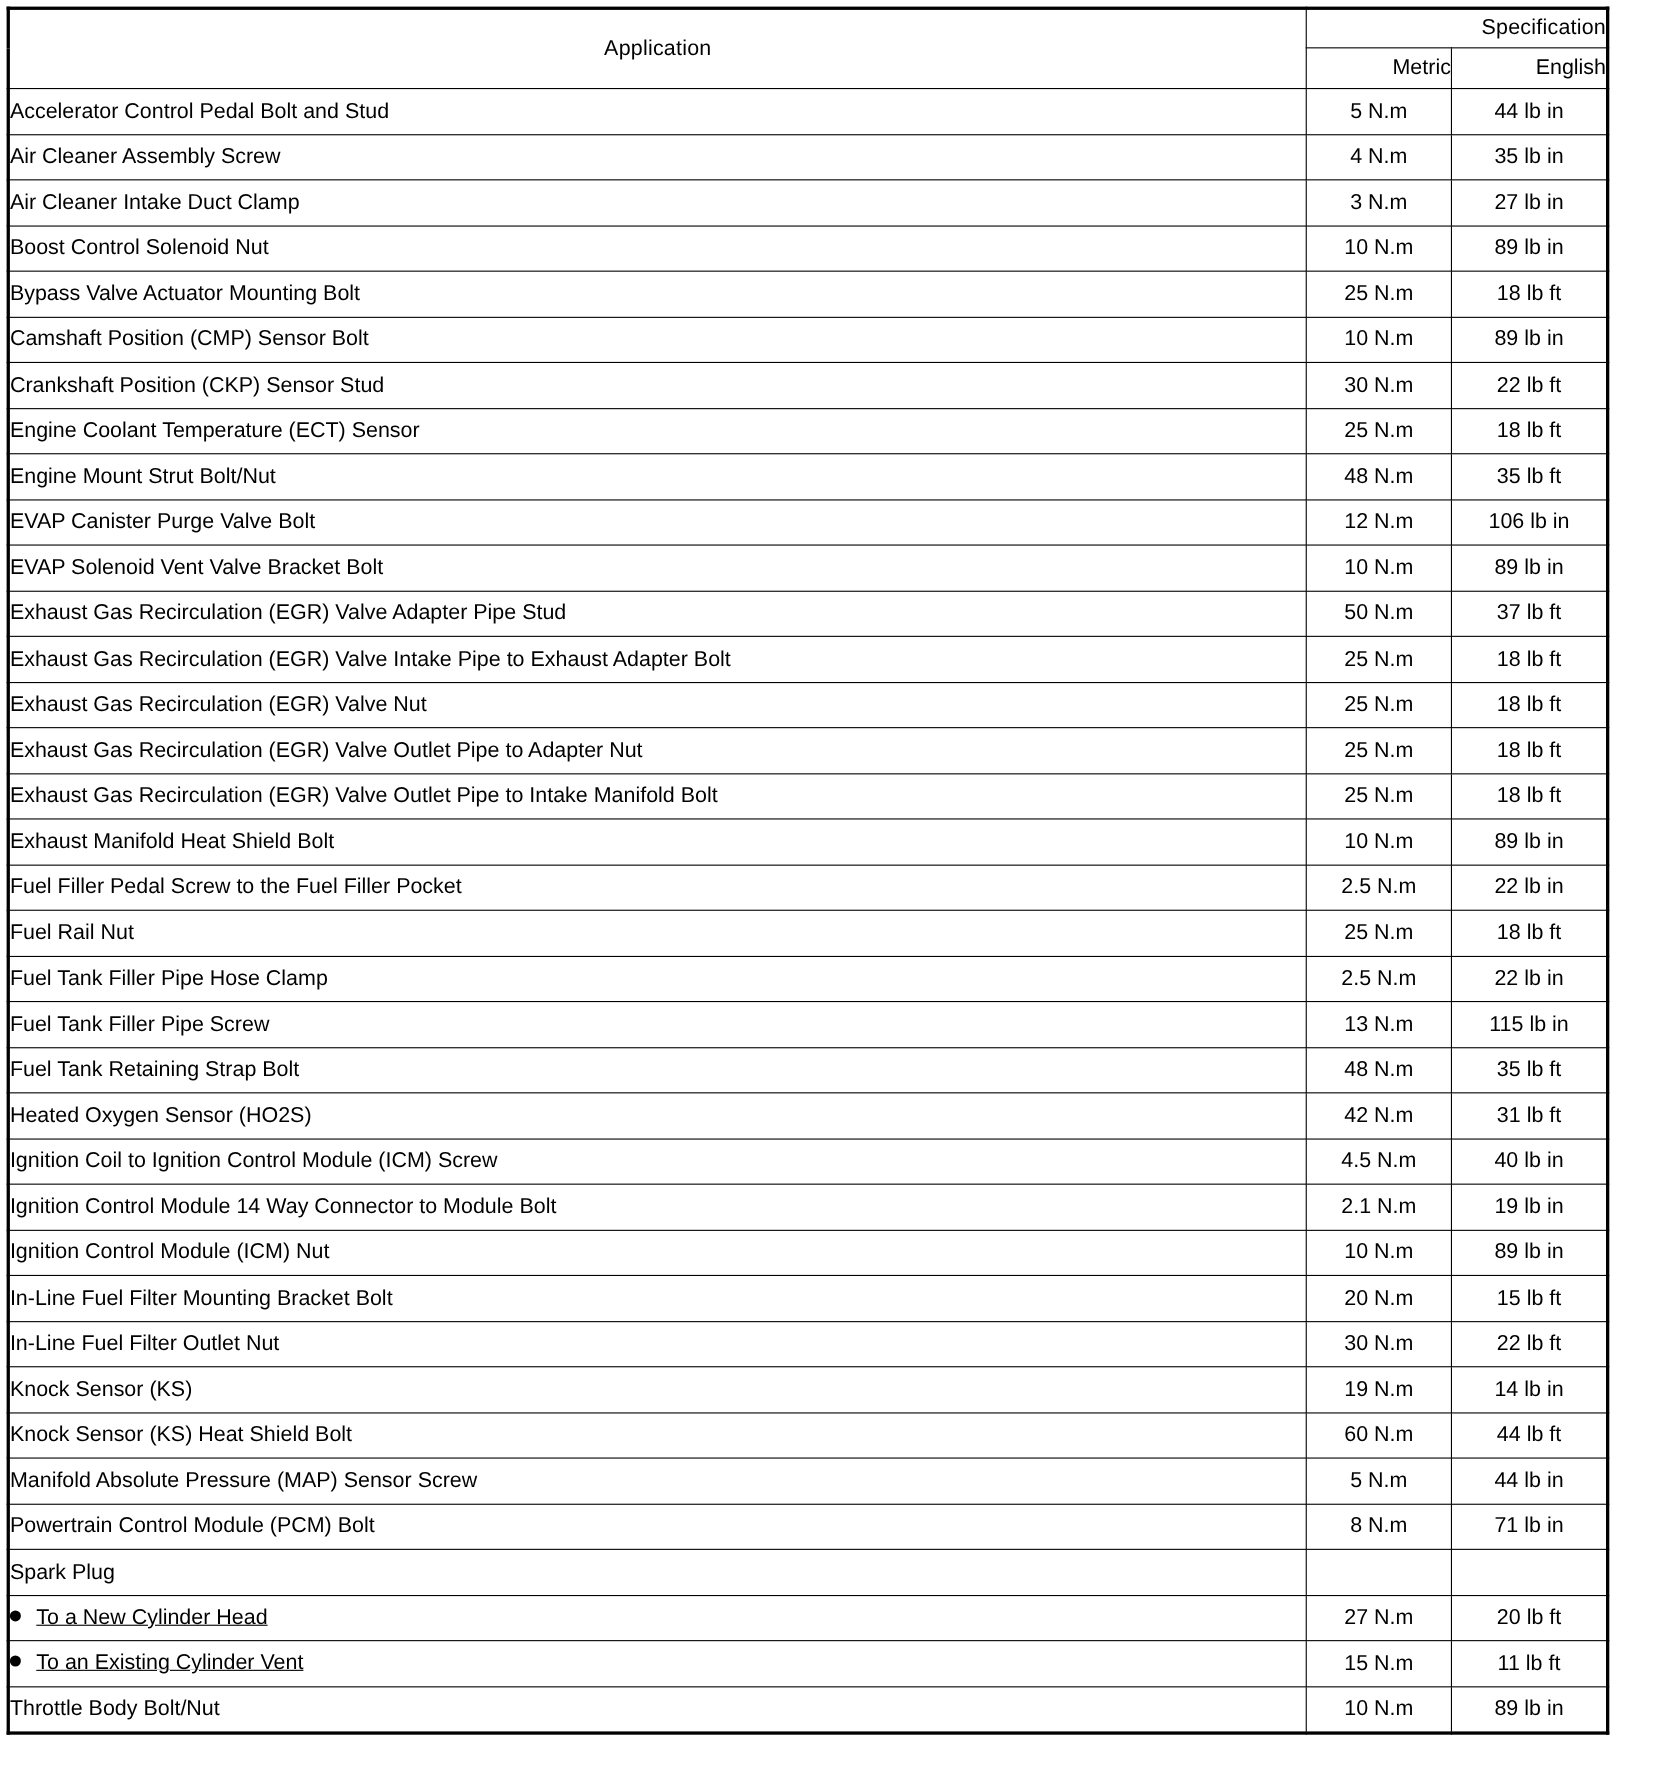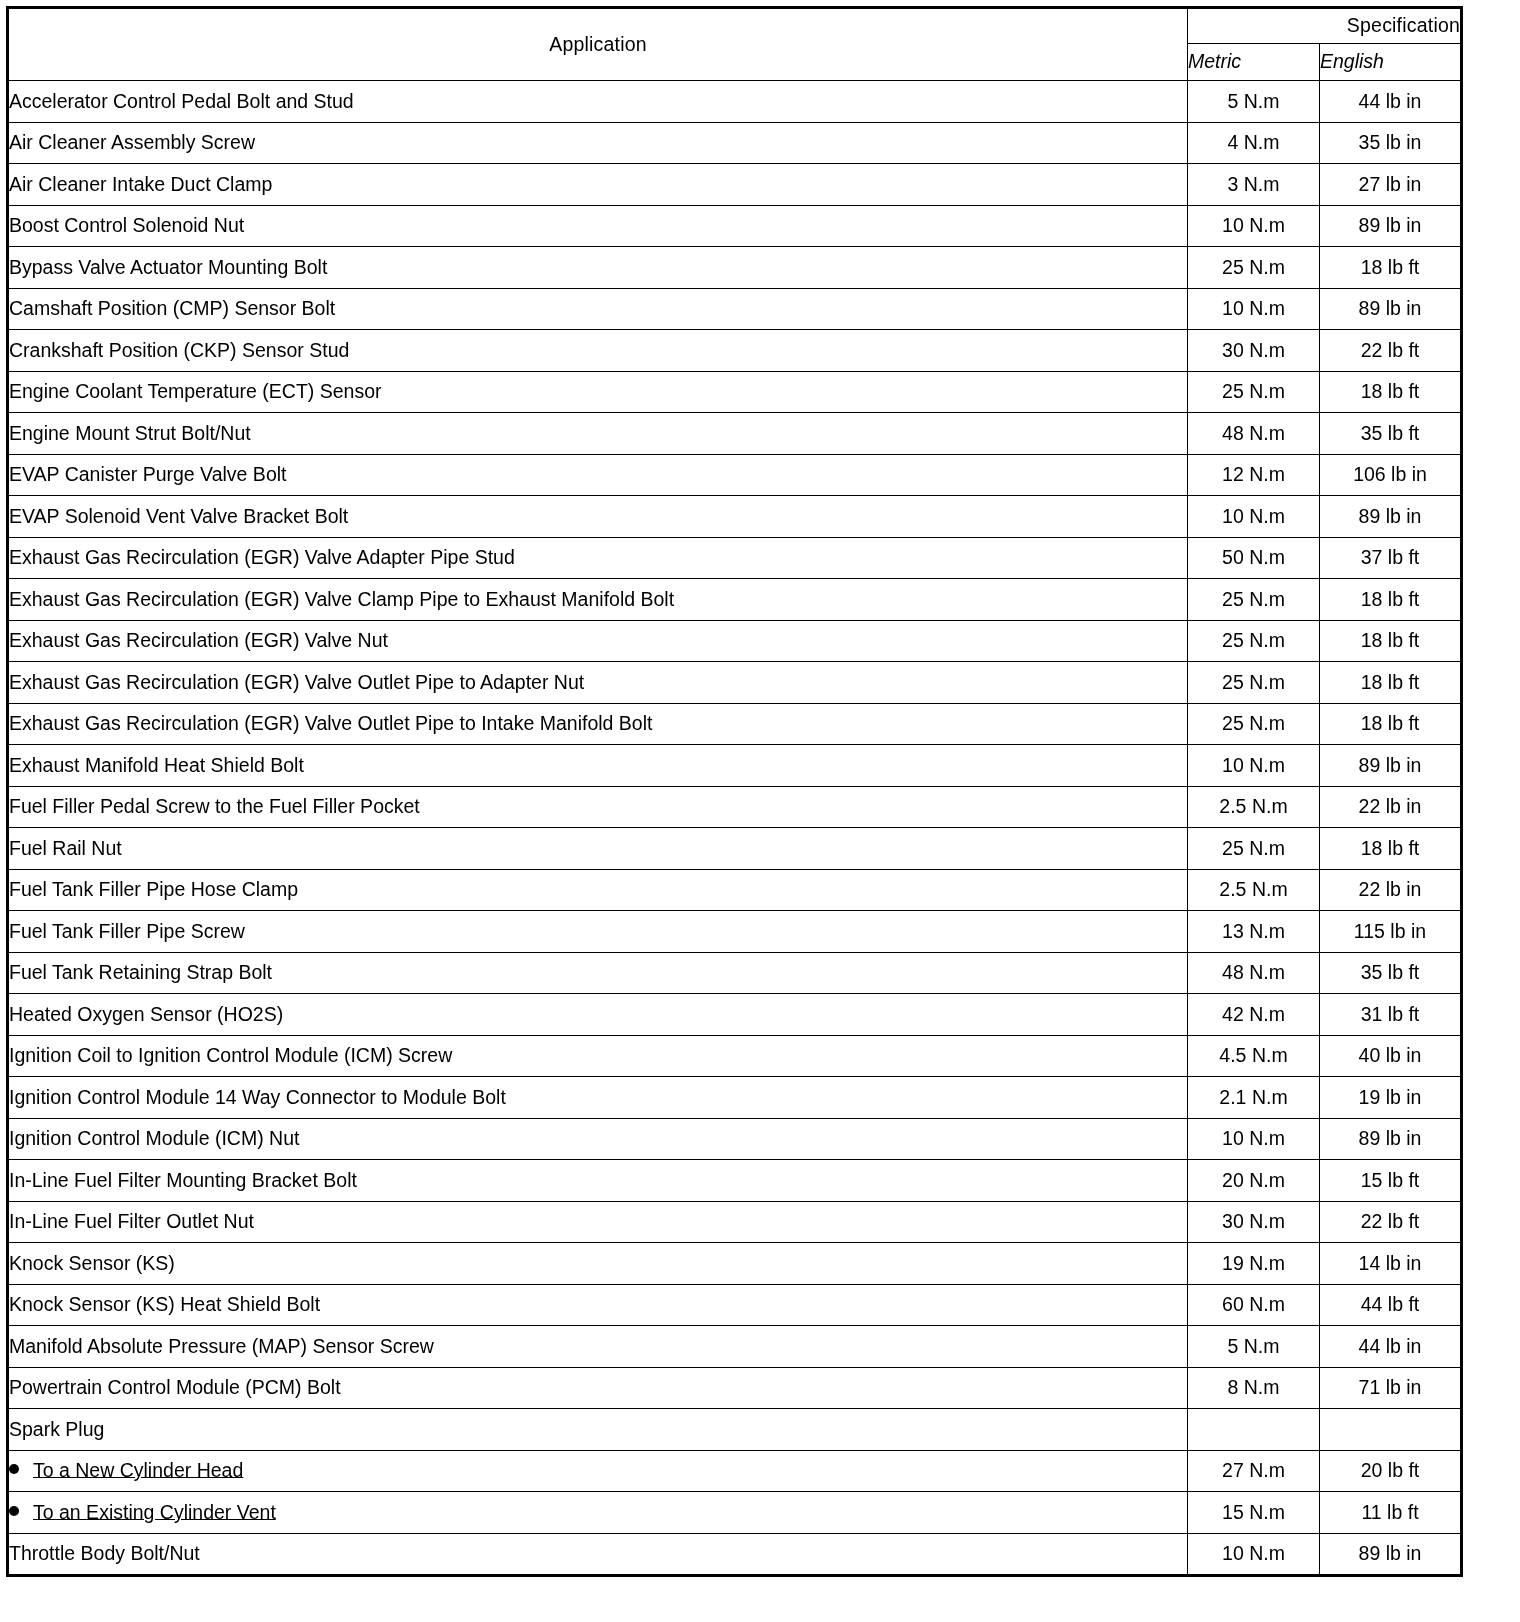--- a/index.html
+++ b/index.html
@@ -45,25 +45,24 @@
     height: 34px;
     letter-spacing: 0.2px;
   }
   .hdr-app {
     text-align: center;
     font-weight: bold;
     font-size: 21px;
     letter-spacing: 0.2px;
   }
   .hdr-sub {
-    text-align: left;
+    text-align: right;
     font-weight: bold;
     font-size: 20px;
     height: 36px;
-    font-style: italic;
   }
   td.app {
     text-align: left;
     padding: 0 0 0 10px;
     height: 40.5px;
     margin-top: 20px;
   }
   td.val {
     text-align: center;
     height: 40.5px;
@@ -165,21 +164,21 @@
           <td class="app">EVAP Solenoid Vent Valve Bracket Bolt</td>
           <td class="val">10 N.m</td>
           <td class="val">89 lb in</td>
         </tr>
         <tr>
           <td class="app">Exhaust Gas Recirculation (EGR) Valve Adapter Pipe Stud</td>
           <td class="val">50 N.m</td>
           <td class="val">37 lb ft</td>
         </tr>
         <tr>
-          <td class="app">Exhaust Gas Recirculation (EGR) Valve Clamp Pipe to Exhaust Manifold Bolt</td>
+          <td class="app">Exhaust Gas Recirculation (EGR) Valve Intake Pipe to Exhaust Adapter Bolt</td>
           <td class="val">25 N.m</td>
           <td class="val">18 lb ft</td>
         </tr>
         <tr>
           <td class="app">Exhaust Gas Recirculation (EGR) Valve Nut</td>
           <td class="val">25 N.m</td>
           <td class="val">18 lb ft</td>
         </tr>
         <tr>
           <td class="app">Exhaust Gas Recirculation (EGR) Valve Outlet Pipe to Adapter Nut</td>

